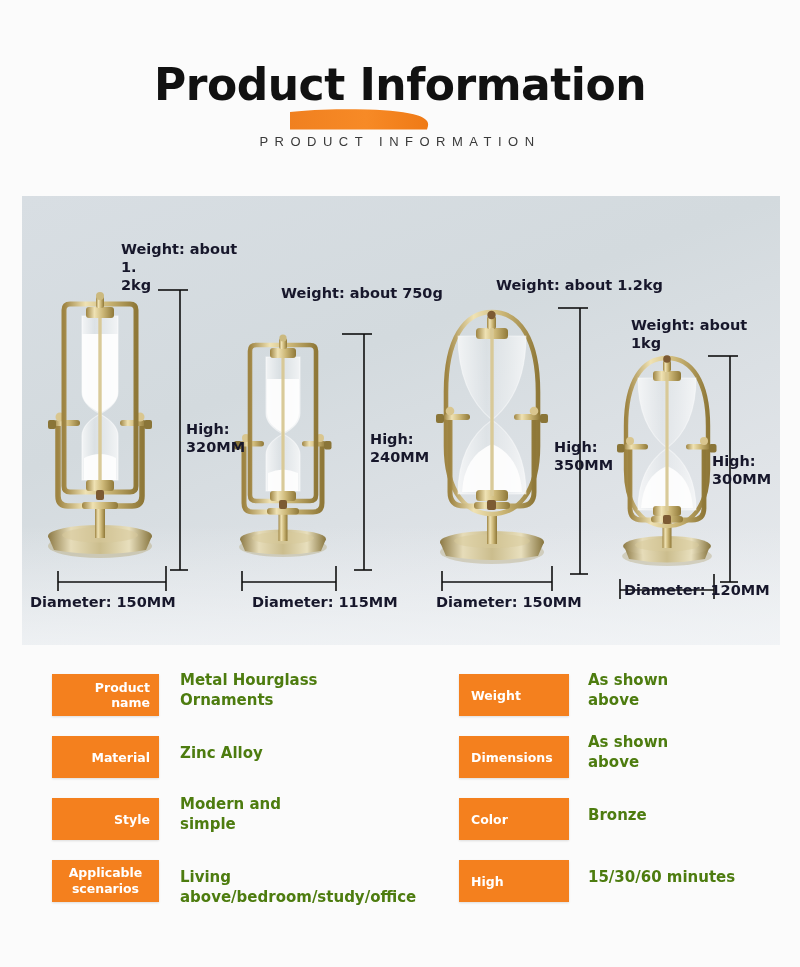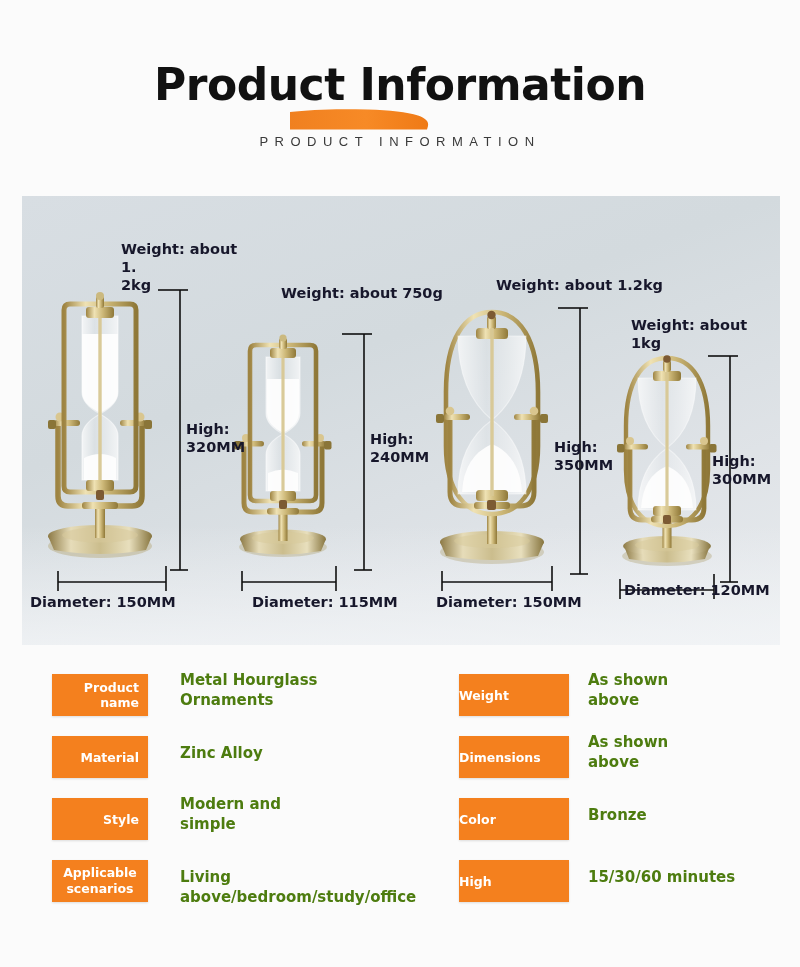--- a/index.html
+++ b/index.html
@@ -65,22 +65,22 @@
 
   .spec-row { position:relative; height:62px; }
   .spec-key {
     position:absolute; top:6px; left:0;
     height:42px; background:#f4801e;
     display:flex; align-items:center;
     color:#fff; font-weight:bold; font-size:12.5px;
     font-family:"DejaVu Sans", sans-serif;
     box-shadow:0 1px 2px rgba(0,0,0,.12);
   }
-  .left .spec-key  { width:96px; justify-content:flex-end; padding-right:9px; text-align:right; }
-  .right .spec-key { width:110px; justify-content:flex-start; text-align:left; }
+  .left .spec-key  { width:107px; justify-content:flex-end; padding-right:9px; text-align:right; }
+  .right .spec-key { width:110px; justify-content:flex-start; padding-left:12px; text-align:left; }
   .spec-key.two-line { justify-content:center; text-align:center; padding:12px 4px; line-height:1.25; white-space:pre-line; }
 
   .spec-val {
     position:absolute; top:2px;
     color:#4d7c0f; font-weight:bold; font-size:15px; line-height:1.35;
     white-space:pre-line;
     font-family:"DejaVu Sans", sans-serif;
   }
   .left .spec-val  { left:128px; width:270px; }
   .right .spec-val { left:129px; width:200px; }

